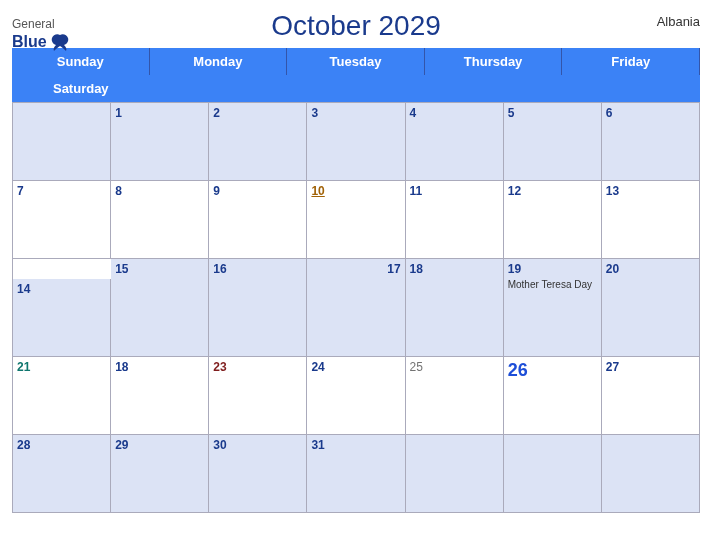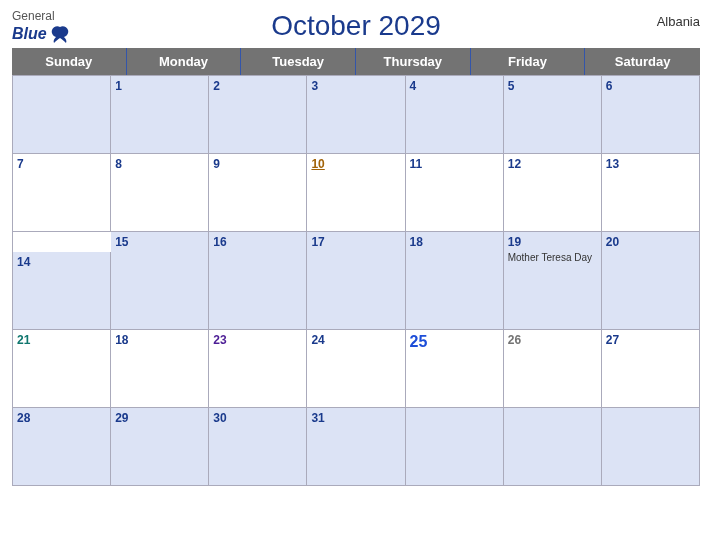--- a/index.html
+++ b/index.html
@@ -19,21 +19,21 @@
     .header-row {
       display: flex;
       align-items: center;
       justify-content: center;
       position: relative;
       margin-bottom: 4px;
     }
     .logo-area {
       position: absolute;
       left: 0;
-      top: 0;
+      top: 8px;
       display: flex;
       flex-direction: column;
       align-items: flex-start;
     }
     .logo-text-general {
       font-size: 12px;
       color: #555;
       line-height: 1.1;
     }
     .logo-text-blue {
@@ -50,22 +50,22 @@
       color: #333;
     }
     .calendar-title {
       font-size: 28px;
       color: #1a3a8c;
       font-weight: normal;
       text-align: center;
     }
     .days-header {
       display: grid;
-      grid-template-columns: repeat(6, 1fr);
-      background: #737373;
+      grid-template-columns: repeat(5, 1fr);
+      background: #3b82f6;
       color: #fff;
       margin-top: 6px;
     }
     .days-header .day-name {
       text-align: center;
       padding: 6px 2px;
       font-size: 13px;
       font-weight: bold;
       border-right: 1px solid #3355aa;
     }
@@ -88,21 +88,21 @@
     }
   </style>
 </head>
 <body>
 
 <div class="calendar-container">
 
   <div class="header-row">
     <div class="logo-area">
       <span class="logo-text-general">General</span>
-      <div style="display:flex;align-items:center;gap:2px;font-style:italic;">
+      <div style="display:flex;align-items:center;gap:2px;">
         <span class="logo-text-blue">Blue</span>
         <svg width="22" height="22" viewBox="0 0 22 22">
           <path d="M11 4 C8 2, 4 4, 3 7 C2 10, 4 13, 7 14 C5 16, 4 18, 5 20 C7 18, 9 16, 11 15 C13 16, 15 18, 17 20 C18 18, 17 16, 15 14 C18 13, 20 10, 19 7 C18 4, 14 2, 11 4Z" fill="#1a3a8c"></path>
         </svg>
       </div>
     </div>
     <h1 class="calendar-title">October 2029</h1>
     <span class="country-label">Albania</span>
   </div>
 
@@ -164,51 +164,51 @@
         <div class="calendar-cell" style="background: rgb(220, 227, 245); border-right: 1px solid rgb(170, 170, 187); border-bottom: 1px solid rgb(170, 170, 187); min-height: 78px; padding: 3px 4px; position: relative; margin-top: 20px;">
           <span style="font-size: 12px; color: rgb(26, 58, 140); font-weight: bold; display: block;">14</span>
         </div>
         <div class="calendar-cell" style="background: rgb(220, 227, 245); border-right: 1px solid rgb(170, 170, 187); border-bottom: 1px solid rgb(170, 170, 187); min-height: 78px; padding: 3px 4px; position: relative;">
           <span style="font-size: 12px; color: rgb(26, 58, 140); font-weight: bold; display: block;">15</span>
         </div>
         <div class="calendar-cell" style="background: rgb(220, 227, 245); border-right: 1px solid rgb(170, 170, 187); border-bottom: 1px solid rgb(170, 170, 187); min-height: 78px; padding: 3px 4px; position: relative;">
           <span style="font-size: 12px; color: rgb(26, 58, 140); font-weight: bold; display: block;">16</span>
         </div>
         <div class="calendar-cell" style="background: rgb(220, 227, 245); border-right: 1px solid rgb(170, 170, 187); border-bottom: 1px solid rgb(170, 170, 187); min-height: 78px; padding: 3px 4px; position: relative;">
-          <span style="font-size: 12px; color: rgb(26, 58, 140); font-weight: bold; display: block;">17</span>
+          <span style="font-size: 12px; color: rgb(26, 58, 140); font-weight: bold; display: block; text-align: right;">17</span>
         </div>
         <div class="calendar-cell" style="background: rgb(220, 227, 245); border-right: 1px solid rgb(170, 170, 187); border-bottom: 1px solid rgb(170, 170, 187); min-height: 78px; padding: 3px 4px; position: relative;">
           <span style="font-size: 12px; color: rgb(26, 58, 140); font-weight: bold; display: block;">18</span>
         </div>
         <div class="calendar-cell" style="background: rgb(220, 227, 245); border-right: 1px solid rgb(170, 170, 187); border-bottom: 1px solid rgb(170, 170, 187); min-height: 78px; padding: 3px 4px; position: relative;">
           <span style="font-size: 12px; color: rgb(26, 58, 140); font-weight: bold; display: block;">19</span>
           <div style="font-size: 10px; color: rgb(51, 51, 51); margin-top: 2px; line-height: 1.3;">Mother Teresa Day</div>
         </div>
         <div class="calendar-cell" style="background: rgb(220, 227, 245); border-right: 1px solid rgb(170, 170, 187); border-bottom: 1px solid rgb(170, 170, 187); min-height: 78px; padding: 3px 4px; position: relative;">
           <span style="font-size: 12px; color: rgb(26, 58, 140); font-weight: bold; display: block;">20</span>
         </div>
       </div>
       <div class="week-row">
         <div class="calendar-cell" style="background: rgb(255, 255, 255); border-right: 1px solid rgb(170, 170, 187); border-bottom: 1px solid rgb(170, 170, 187); min-height: 78px; padding: 3px 4px; position: relative;">
           <span style="font-size: 12px; color: #0f766e; font-weight: bold; display: block;">21</span>
         </div>
         <div class="calendar-cell" style="background: rgb(255, 255, 255); border-right: 1px solid rgb(170, 170, 187); border-bottom: 1px solid rgb(170, 170, 187); min-height: 78px; padding: 3px 4px; position: relative;">
           <span style="font-size: 12px; color: rgb(26, 58, 140); font-weight: bold; display: block;">18</span>
         </div>
         <div class="calendar-cell" style="background: rgb(255, 255, 255); border-right: 1px solid rgb(170, 170, 187); border-bottom: 1px solid rgb(170, 170, 187); min-height: 78px; padding: 3px 4px; position: relative;">
-          <span style="font-size: 12px; color: #4c1d95; font-weight: bold; display: block;">23</span>
+          <span style="font-size: 12px; color: #7f1d1d; font-weight: bold; display: block;">23</span>
         </div>
         <div class="calendar-cell" style="background: rgb(255, 255, 255); border-right: 1px solid rgb(170, 170, 187); border-bottom: 1px solid rgb(170, 170, 187); min-height: 78px; padding: 3px 4px; position: relative;">
           <span style="font-size: 12px; color: rgb(26, 58, 140); font-weight: bold; display: block;">24</span>
         </div>
         <div class="calendar-cell" style="background: rgb(255, 255, 255); border-right: 1px solid rgb(170, 170, 187); border-bottom: 1px solid rgb(170, 170, 187); min-height: 78px; padding: 3px 4px; position: relative;">
-          <span style="font-size: 16px; color: #1d4ed8; font-weight: bold; display: block;">25</span>
-        </div>
-        <div class="calendar-cell" style="background: rgb(255, 255, 255); border-right: 1px solid rgb(170, 170, 187); border-bottom: 1px solid rgb(170, 170, 187); min-height: 78px; padding: 3px 4px; position: relative;">
-          <span style="font-size: 12px; color: #737373; font-weight: bold; display: block;">26</span>
+          <span style="font-size: 12px; color: #737373; font-weight: normal; display: block;">25</span>
+        </div>
+        <div class="calendar-cell" style="background: rgb(255, 255, 255); border-right: 1px solid rgb(170, 170, 187); border-bottom: 1px solid rgb(170, 170, 187); min-height: 78px; padding: 3px 4px; position: relative;">
+          <span style="font-size: 18px; color: #1d4ed8; font-weight: bold; display: block;">26</span>
         </div>
         <div class="calendar-cell" style="background: rgb(255, 255, 255); border-right: 1px solid rgb(170, 170, 187); border-bottom: 1px solid rgb(170, 170, 187); min-height: 78px; padding: 3px 4px; position: relative;">
           <span style="font-size: 12px; color: rgb(26, 58, 140); font-weight: bold; display: block;">27</span>
         </div>
       </div>
       <div class="week-row">
         <div class="calendar-cell" style="background: rgb(220, 227, 245); border-right: 1px solid rgb(170, 170, 187); border-bottom: 1px solid rgb(170, 170, 187); min-height: 78px; padding: 3px 4px; position: relative;">
           <span style="font-size: 12px; color: rgb(26, 58, 140); font-weight: bold; display: block;">28</span>
         </div>
         <div class="calendar-cell" style="background: rgb(220, 227, 245); border-right: 1px solid rgb(170, 170, 187); border-bottom: 1px solid rgb(170, 170, 187); min-height: 78px; padding: 3px 4px; position: relative;">

